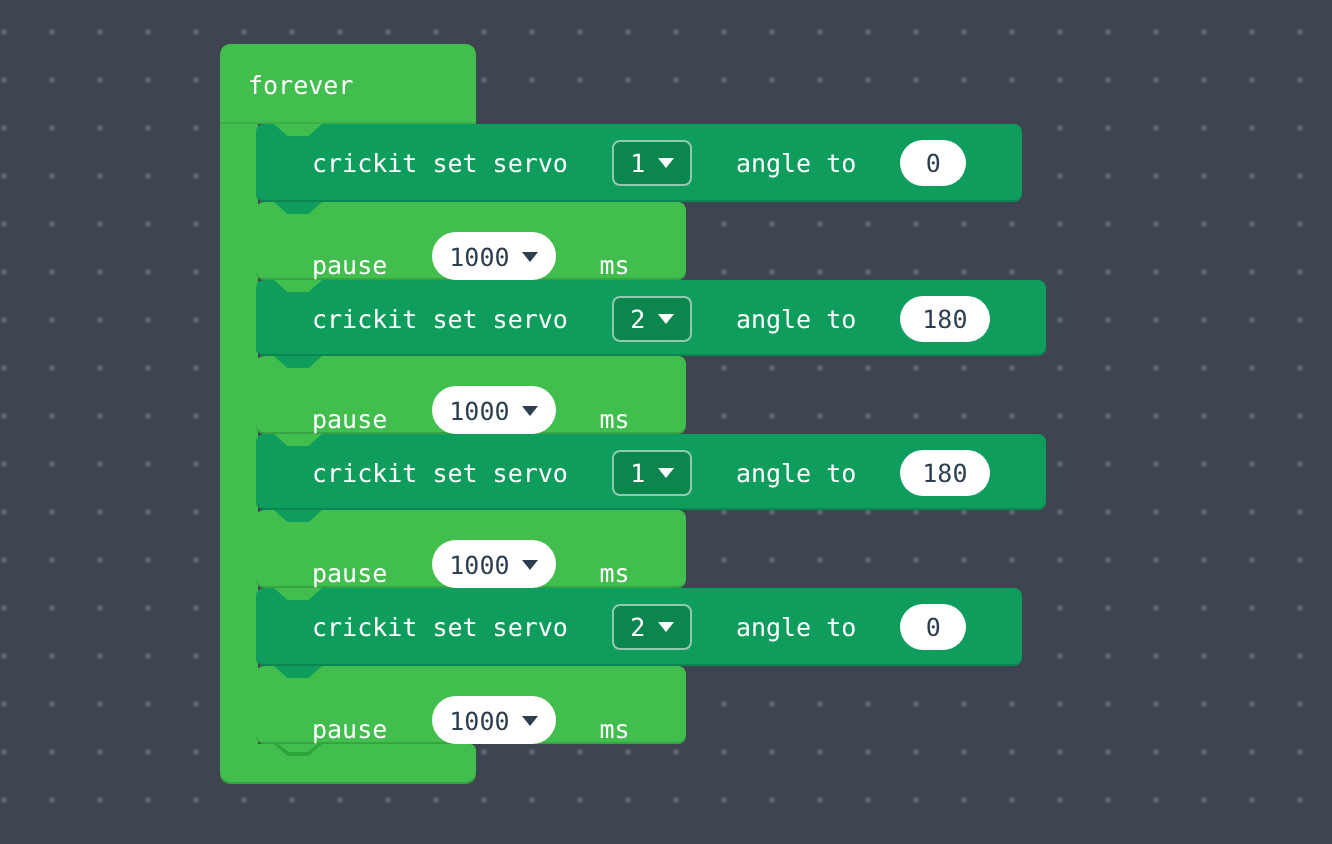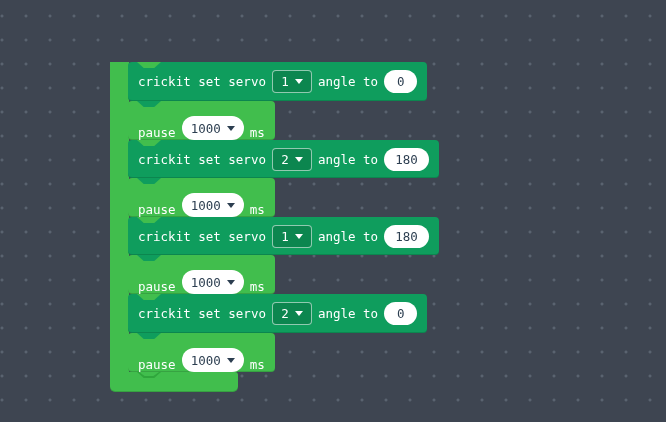--- a/index.html
+++ b/index.html
@@ -32,22 +32,22 @@
   .forever-foot{
     left:110px;top:372px;width:128px;height:20px;
     background:var(--green);
     border-radius:0 3px 5px 5px;
     box-shadow:inset 0 -1px 0 rgba(0,0,0,.15);
   }
   
   .block{
     left:128px;
     display:flex;align-items:center;
-    gap:6px;
-    padding:0 10px;box-sizing:border-box;
+    gap:22px;
+    padding:0 28px;box-sizing:border-box;
     border-radius:4px;
     box-shadow:inset 0 -1px 0 rgba(0,0,0,.14);
     white-space:nowrap;
   }
   .block.crickit{background:var(--teal);}
   .block.pause{background:var(--green);align-items:flex-end;}
   .btext{pointer-events:none;}
   
   .dd{
     display:flex;align-items:center;justify-content:center;gap:6px;
@@ -86,20 +86,23 @@
     position:absolute;left:2px;right:2px;top:0;bottom:2px;
     background:var(--green);
     clip-path:polygon(0 0,100% 0,72% 100%,28% 100%);
   }
 </style>
 </head>
 <body>
 
 <div class="workspace">
 
+  <div class="abs forever-header">
+    <span>forever</span>
+  </div>
   <div class="abs forever-spine"></div>
   <div class="abs forever-foot"></div>
 
   <div class="abs block crickit" style="top:62px;height:39px;min-width:293px">
     <span class="btext">crickit set servo</span>
     <div class="dd">
       <span>1</span>
       <i class="arr arr-white"></i>
     </div>
     <span class="btext">angle to</span>

